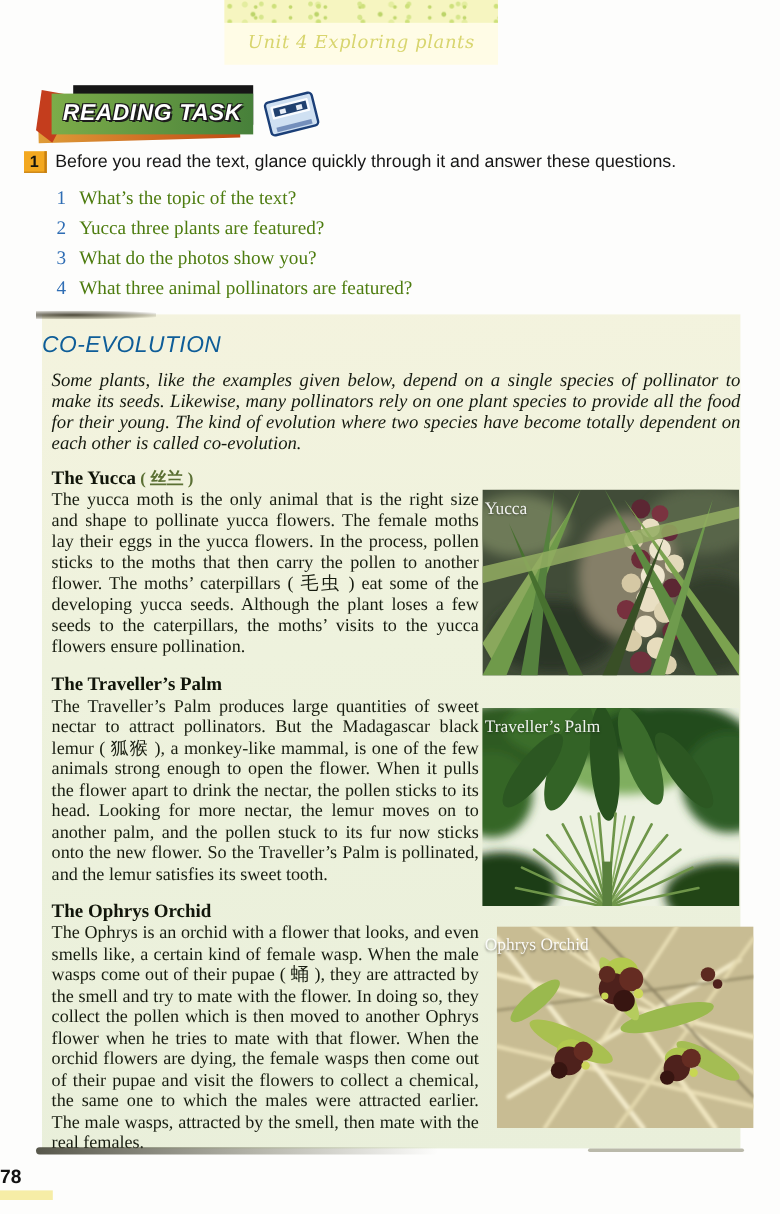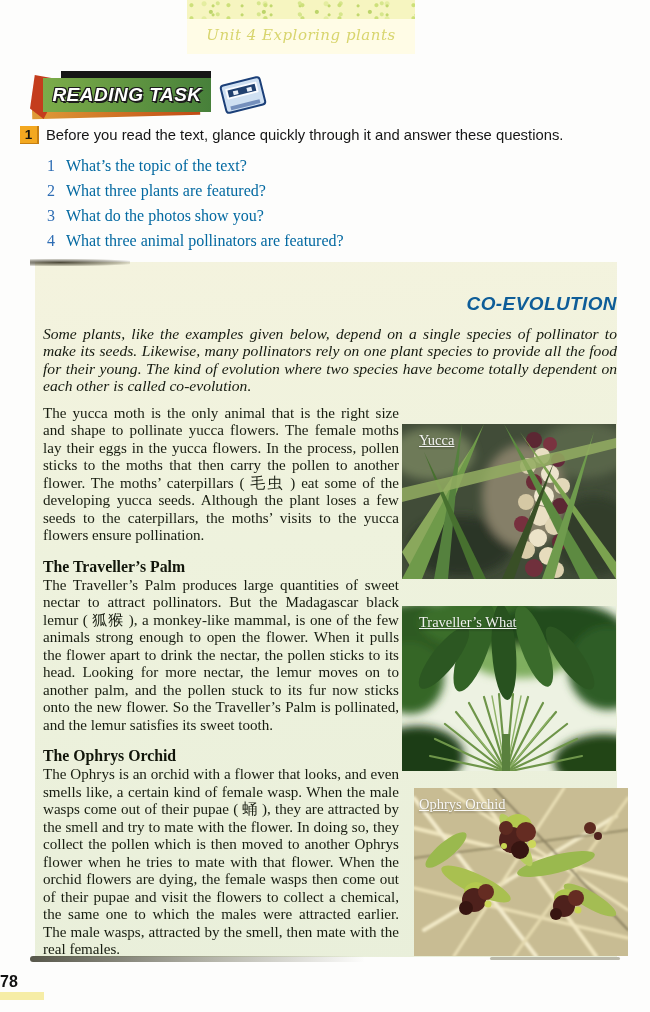--- a/index.html
+++ b/index.html
@@ -58,51 +58,51 @@
   .exercise-head { position:absolute; left:20px; top:126px; width:614px; display:flex; gap:7px;
                    font-family:"Liberation Sans", sans-serif; }
   .badge { width:17px; height:17px; flex:0 0 17px; background:#f3a820; color:#15150f;
            font-weight:bold; font-size:13.5px; display:flex; align-items:center; justify-content:center;
            border-right:2px solid #c67f12; border-bottom:1px solid #c67f12; }
   .instruction { font-size:14.8px; color:#161616; padding-top:1px; }
 
   .questions { position:absolute; left:47px; top:157px; width:560px; }
   .q { display:flex; margin-bottom:7px; font-size:16px; line-height:18px; }
   .q-num  { color:#2e6db4; width:19px; flex:0 0 19px; }
-  .q-text { color:#0369a1; }
+  .q-text { color:#4d7c0f; }
 
   
   .article { position:absolute; left:35px; top:262px; width:582px; height:695px;
              background:linear-gradient(175deg,#f4f3de 0%, #eef2dd 40%, #e9efda 100%); }
   .article::before { content:''; position:absolute; top:-3px; left:-5px; width:100px; height:7px;
              background:radial-gradient(ellipse at 30% 50%, rgba(48,44,28,0.85), rgba(85,80,58,0.35) 60%, transparent 82%); }
   .article::after { content:''; position:absolute; bottom:-5px; left:-5px; width:335px; height:6px; border-radius:3px;
              background:linear-gradient(90deg, rgba(58,58,44,0.85), rgba(95,95,72,0.45) 55%, transparent); }
   .article-right-edge { position:absolute; bottom:-3px; right:-3px; width:130px; height:3px;
              background:rgba(120,118,88,0.5); border-radius:2px; }
 
-  .article-title { text-align:right; padding-top:31px; font-family:"Liberation Sans", sans-serif;
-             font-weight:bold; font-style:italic; font-size:19px; color:#0e5d98; letter-spacing:0.4px; }
+  .article-title { text-align:left; padding-top:15px; font-family:"Liberation Sans", sans-serif;
+             font-weight:normal; font-style:italic; font-size:19px; color:#0e5d98; letter-spacing:0.4px; }
   .article-intro { margin:10px 0 0 8px; font-size:15.6px; line-height:17.4px; text-align:justify; color:#14190f;font-style:italic; }
 
   .article-cols { display:flex; margin-top:9px; padding:0 5px 0 8px; }
   .col-text { width:356px; flex:0 0 356px; }
   .col-photos { width:214px; flex:0 0 214px; margin-left:3px; }
 
   .sec-heading { font-weight:bold; font-size:15.8px; margin-top:13px; color:#11150a; }
   .section:first-child .sec-heading { margin-top:2px; }
   .gloss { font-weight:bold; color:#5b7034; font-size:14px; }
   .sec-body { font-size:15.1px; line-height:17.5px; text-align:justify; color:#171c10; margin-top:1px; }
 
   .photo { position:relative; width:214px; margin-top:20px; }
   .photo-2 { margin-top:27px; }
   .photo-3 { margin-top:17px;padding-left:12px; }
   .photo svg { display:block; width:214px; height:auto; }
-  .photo-label { position:absolute; top:8px; left:17px; color:rgba(255,255,255,0.93);
-             font-size:14.5px; text-shadow:0 1px 2px rgba(0,0,0,0.4);text-decoration:underline; }
+  .photo-label { position:absolute; top:8px; left:2px; color:rgba(255,255,255,0.93);
+             font-size:14.5px; text-shadow:0 1px 2px rgba(0,0,0,0.4); }
 
   
   .footer { position:absolute; left:0; right:0; top:973px; display:flex; flex-direction:column; }
   .page-num { font-family:"Liberation Sans", sans-serif; font-weight:bold; font-size:16px; color:#121212; }
   .page-bar { width:44px; height:8px; background:#f6eda6; margin-top:1px; }
 </style>
 </head>
 <body>
 
 <div class="page">
@@ -136,41 +136,42 @@
     <div class="instruction">Before you read the text, glance quickly through it and answer these questions.</div>
   </div>
 
   <div class="questions">
     <div class="q">
       <span class="q-num">1</span>
       <span class="q-text">What’s the topic of the text?</span>
     </div>
     <div class="q">
       <span class="q-num">2</span>
-      <span class="q-text">What three plants are featured?</span>
+      <span class="q-text">Yucca three plants are featured?</span>
     </div>
     <div class="q">
       <span class="q-num">3</span>
       <span class="q-text">What do the photos show you?</span>
     </div>
     <div class="q">
       <span class="q-num">4</span>
       <span class="q-text">What three animal pollinators are featured?</span>
     </div>
   </div>
 
   <div class="article">
     <div class="article-right-edge"></div>
     <div class="article-title">CO-EVOLUTION</div>
     <div class="article-intro">Some plants, like the examples given below, depend on a single species of pollinator to make its seeds. Likewise, many pollinators rely on one plant species to provide all the food for their young. The kind of evolution where two species have become totally dependent on each other is called co-evolution.</div>
 
     <div class="article-cols">
       <div class="col-text">
 
         <div class="section">
+          <div class="sec-heading"><span>The Yucca</span><span class="gloss"> ( 丝兰 )</span></div>
           <div class="sec-body">The yucca moth is the only animal that is the right size and shape to pollinate yucca flowers. The female moths lay their eggs in the yucca flowers. In the process, pollen sticks to the moths that then carry the pollen to another flower. The moths’ caterpillars ( 毛虫 ) eat some of the developing yucca seeds. Although the plant loses a few seeds to the caterpillars, the moths’ visits to the yucca flowers ensure pollination.</div>
         </div>
 
         <div class="section">
           <div class="sec-heading"><span>The Traveller’s Palm</span><span class="gloss"></span></div>
           <div class="sec-body">The Traveller’s Palm produces large quantities of sweet nectar to attract pollinators. But the Madagascar black lemur ( 狐猴 ), a monkey-like mammal, is one of the few animals strong enough to open the flower. When it pulls the flower apart to drink the nectar, the pollen sticks to its head. Looking for more nectar, the lemur moves on to another palm, and the pollen stuck to its fur now sticks onto the new flower. So the Traveller’s Palm is pollinated, and the lemur satisfies its sweet tooth.</div>
         </div>
 
         <div class="section">
           <div class="sec-heading"><span>The Ophrys Orchid</span><span class="gloss"></span></div>
@@ -275,21 +276,21 @@
                 <line x1="104" y1="166" x2="180" y2="150"></line>
             </g>
             <g stroke="#8fb368" stroke-width="1.4" stroke-linecap="round">
               <line x1="104" y1="166" x2="60" y2="112"></line>
                 <line x1="104" y1="166" x2="90" y2="90"></line>
               <line x1="104" y1="166" x2="119" y2="90"></line>
                 <line x1="104" y1="166" x2="148" y2="112"></line>
             </g>
             <rect x="100" y="128" width="8" height="37" fill="#59803d"></rect>
           </svg>
-          <div class="photo-label">Traveller’s What</div>
+          <div class="photo-label">Traveller’s Palm</div>
         </div>
 
         <div class="photo photo-3">
           <svg viewBox="0 0 214 168">
             <defs>
                 <filter id="ob" x="-30%" y="-30%" width="160%" height="160%">
                   <feGaussianBlur stdDeviation="1.2"></feGaussianBlur>
                 </filter>
               </defs>
             <rect width="214" height="168" fill="#c8bc93"></rect>

